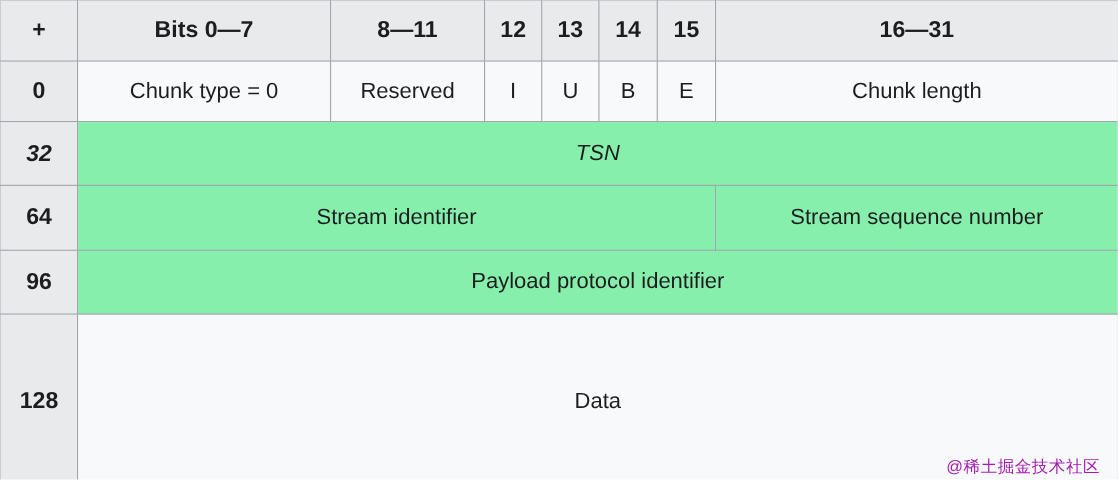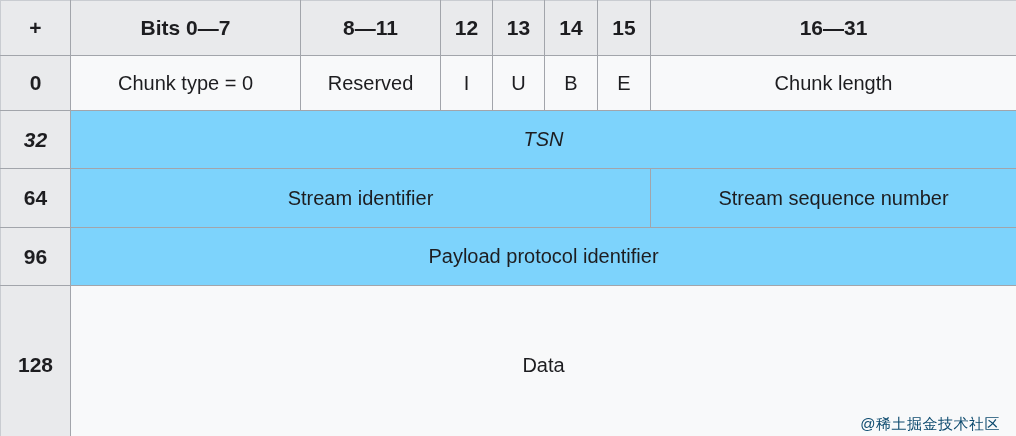--- a/index.html
+++ b/index.html
@@ -49,21 +49,21 @@
   
   .idx-cell {
     background: #e9eaec;
     font-weight: bold !important;
     font-size: 21px !important;
     width: 70px;
   }
 
   
   .c-plain { background: #f8f9fa; margin-top: 17px; }
-  .c-pink  { background: #7dd3fc; }
+  .c-pink  { background: #86efac; }
 
   .row-head  { height: 55px; }
   .row-0     { height: 55px; }
   .row-32    { height: 58px; font-style: italic; }
   .row-64    { height: 59px; }
   .row-96    { height: 58px; }
   .row-128   { height: 159px; }
 
   .data-cell-inner {
     position: relative;
@@ -72,21 +72,21 @@
     display: flex;
     align-items: center;
     justify-content: center;
   }
 
   #watermark {
     position: absolute;
     right: 16px;
     bottom: 10px;
     font-size: 15px;
-    color: #0c4a6e;
+    color: #a21caf;
     letter-spacing: 0.5px;
     white-space: nowrap;
   }
 </style>
 </head>
 <body>
 
 <table id="packet-table">
   <colgroup>
     <col style="width:70px">

